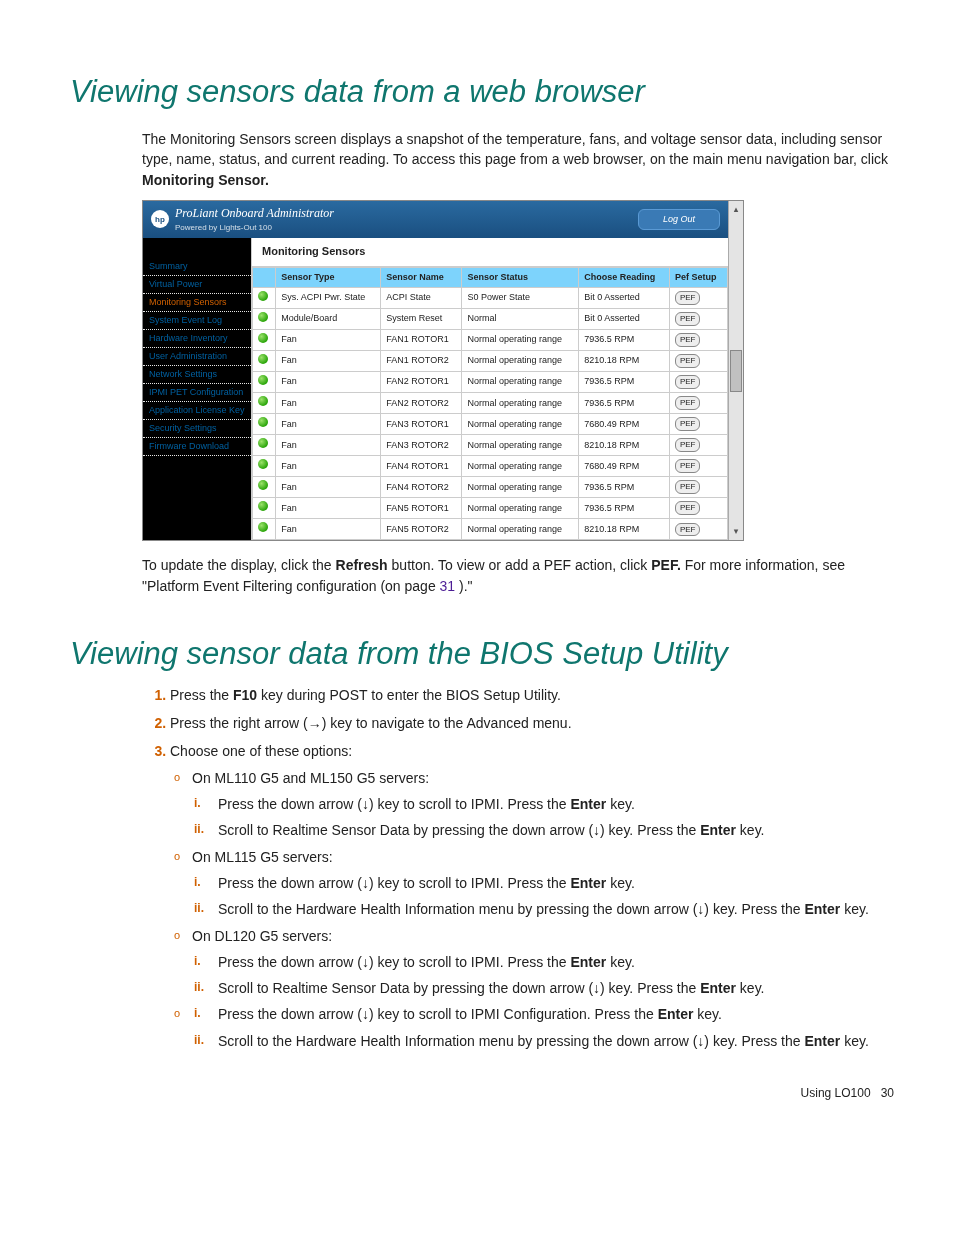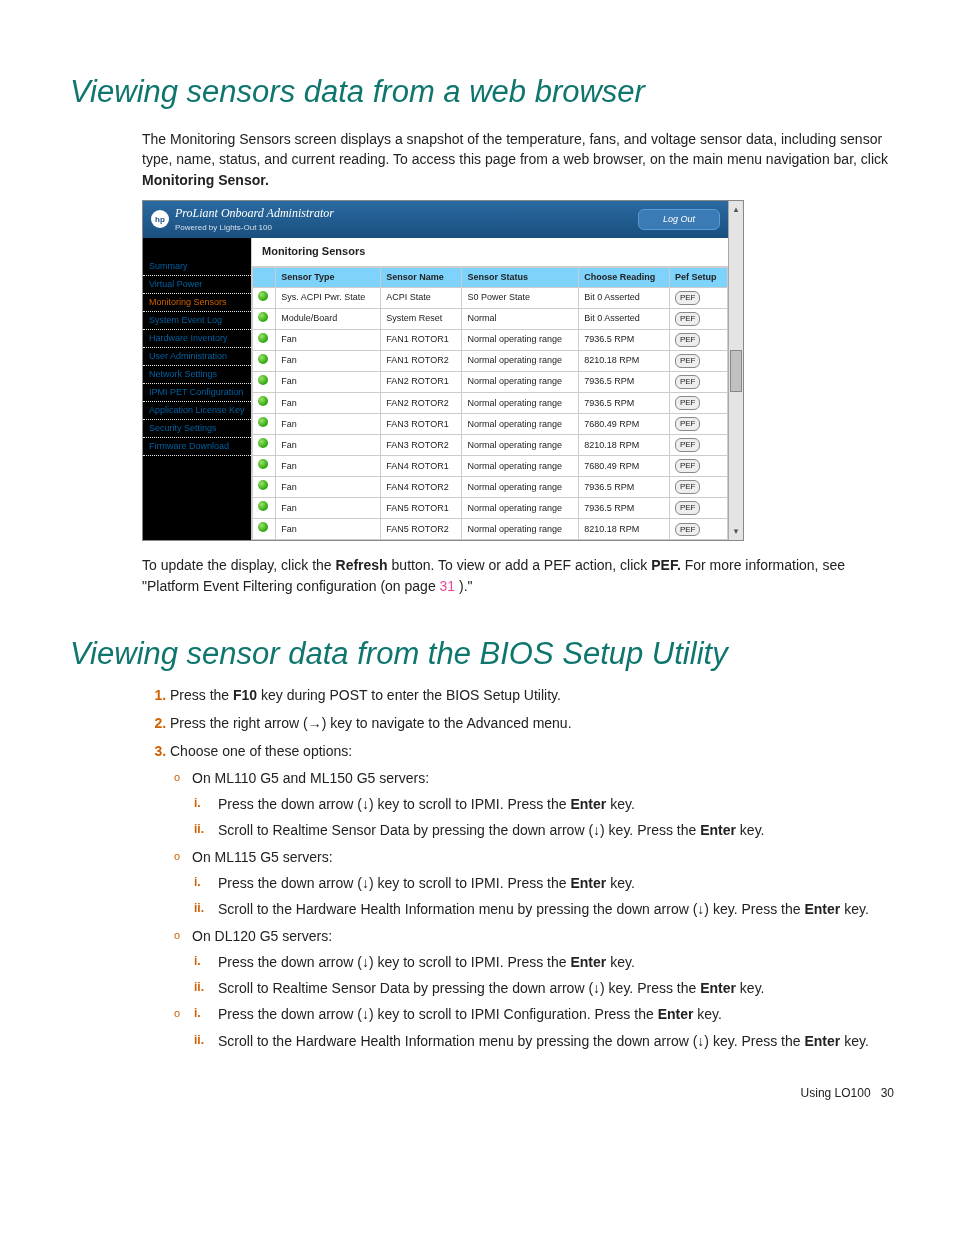--- a/index.html
+++ b/index.html
@@ -15,21 +15,21 @@
   h1.section {
     font-family: "Segoe UI Light", "Helvetica Neue", Arial, sans-serif;
     font-weight: 300;
     font-size: 31px;
     color: #0f766e;
     margin: 0 0 8px 0;
     font-style: italic;
   }
   .body-text { margin-left: 72px; margin-bottom: 10px; }
   .body-text b { font-weight: bold; }
-  a.link { color: #ec4899; text-decoration: none; margin-top: 40px; }
+  a.link { color: #4c1d95; text-decoration: none; margin-top: 40px; }
 
   
   .shot {
     margin: 6px 0 12px 72px;
     width: 600px;
     border: 1px solid #888;
     background: #fff;
     font-size: 10px;
     position: relative;
   }

